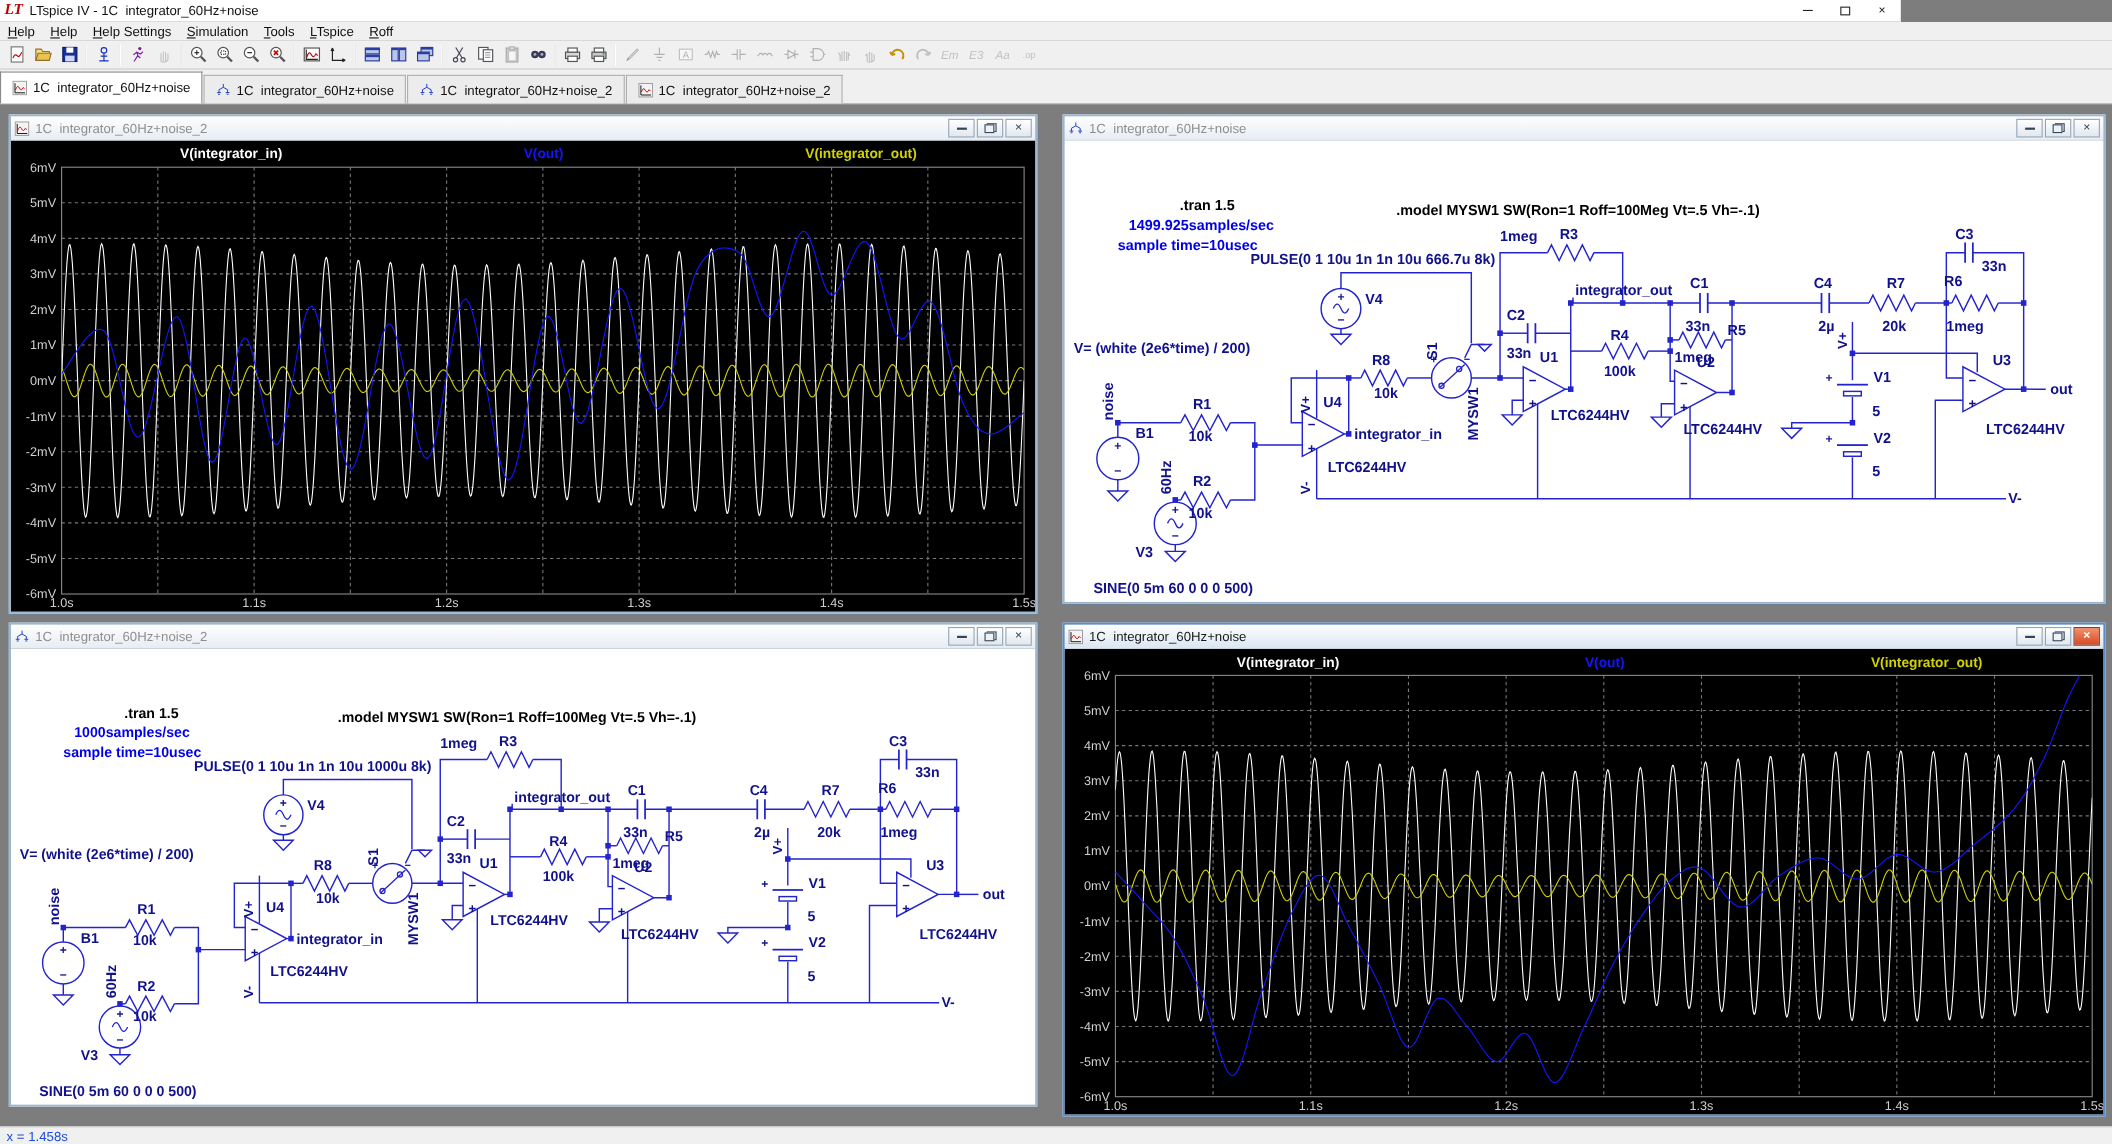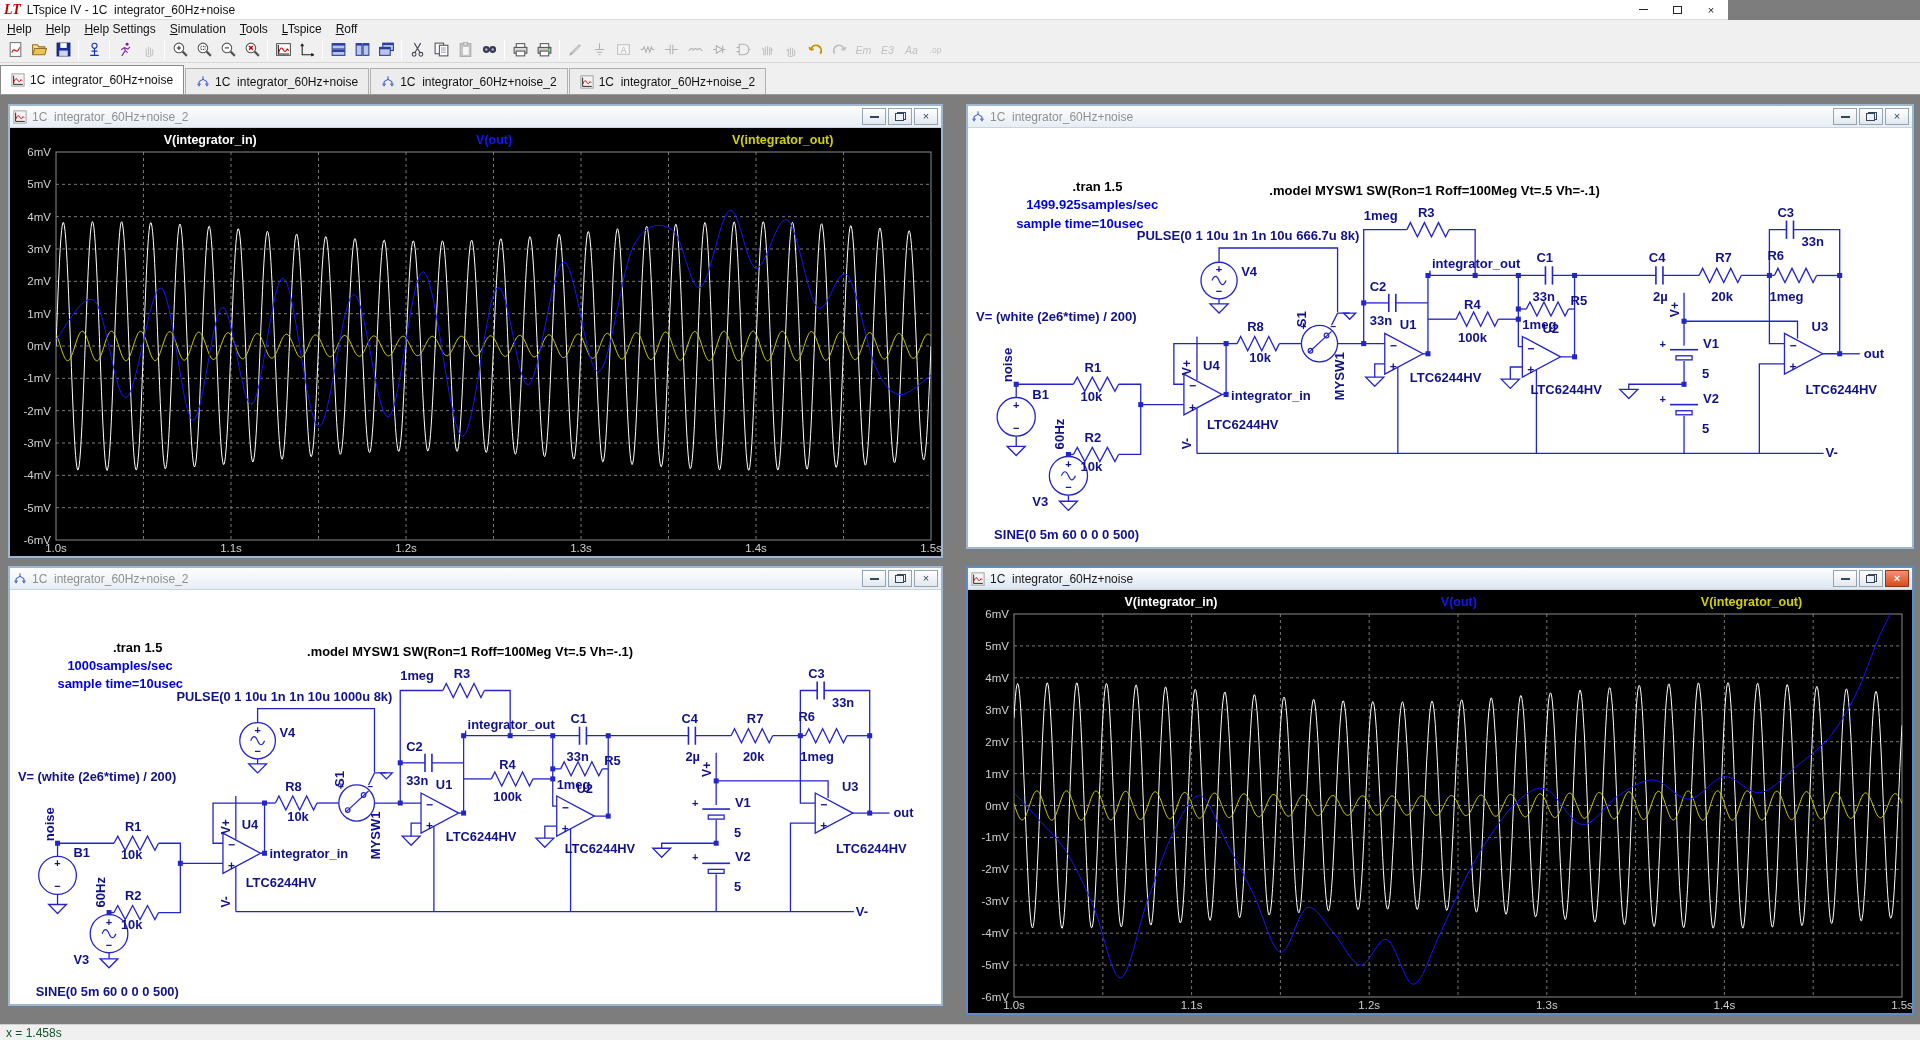--- a/index.html
+++ b/index.html
@@ -43,21 +43,21 @@
   .wbtn .g-min{width:9px;height:2px;background:#33475c;}
   .wbtn .g-restore{position:relative;width:11px;height:9px;}
   .g-restore::before{content:"";position:absolute;right:0;top:0;width:7px;height:6px;border:1px solid #33475c;}
   .g-restore::after{content:"";position:absolute;left:0;bottom:0;width:7px;height:6px;border:1px solid #33475c;background:#eef2f6;}
   .wbtn.close-active{background:linear-gradient(#f2926e,#d64b22);border-color:#9c3413;color:#fff;font-weight:bold;}
   .win-content{position:absolute;left:0;top:22px;right:0;bottom:0;}
   svg.plotsvg{display:block;width:100%;height:100%;background:#000;}
   svg.schsvg{display:block;width:100%;height:100%;background:#fff;}
   
   .statusbar{position:absolute;left:0;top:1024px;width:1920px;height:16px;background:#f0f0f0;border-top:1px solid #d0d0d0;
-    display:flex;align-items:center;color:#14532d;}
+    display:flex;align-items:center;color:#1d4ed8;}
   .statusbar span{margin-left:6px;}
   .statusbar .y-readout{margin-left:22px;margin-top:37px;}
 </style>
 </head>
 <body>
 
 <div class="titlebar">
   <span class="lt-logo">LT</span>
   <span class="app-title">LTspice IV - 1C  integrator_60Hz+noise</span>
   <div class="app-controls">

